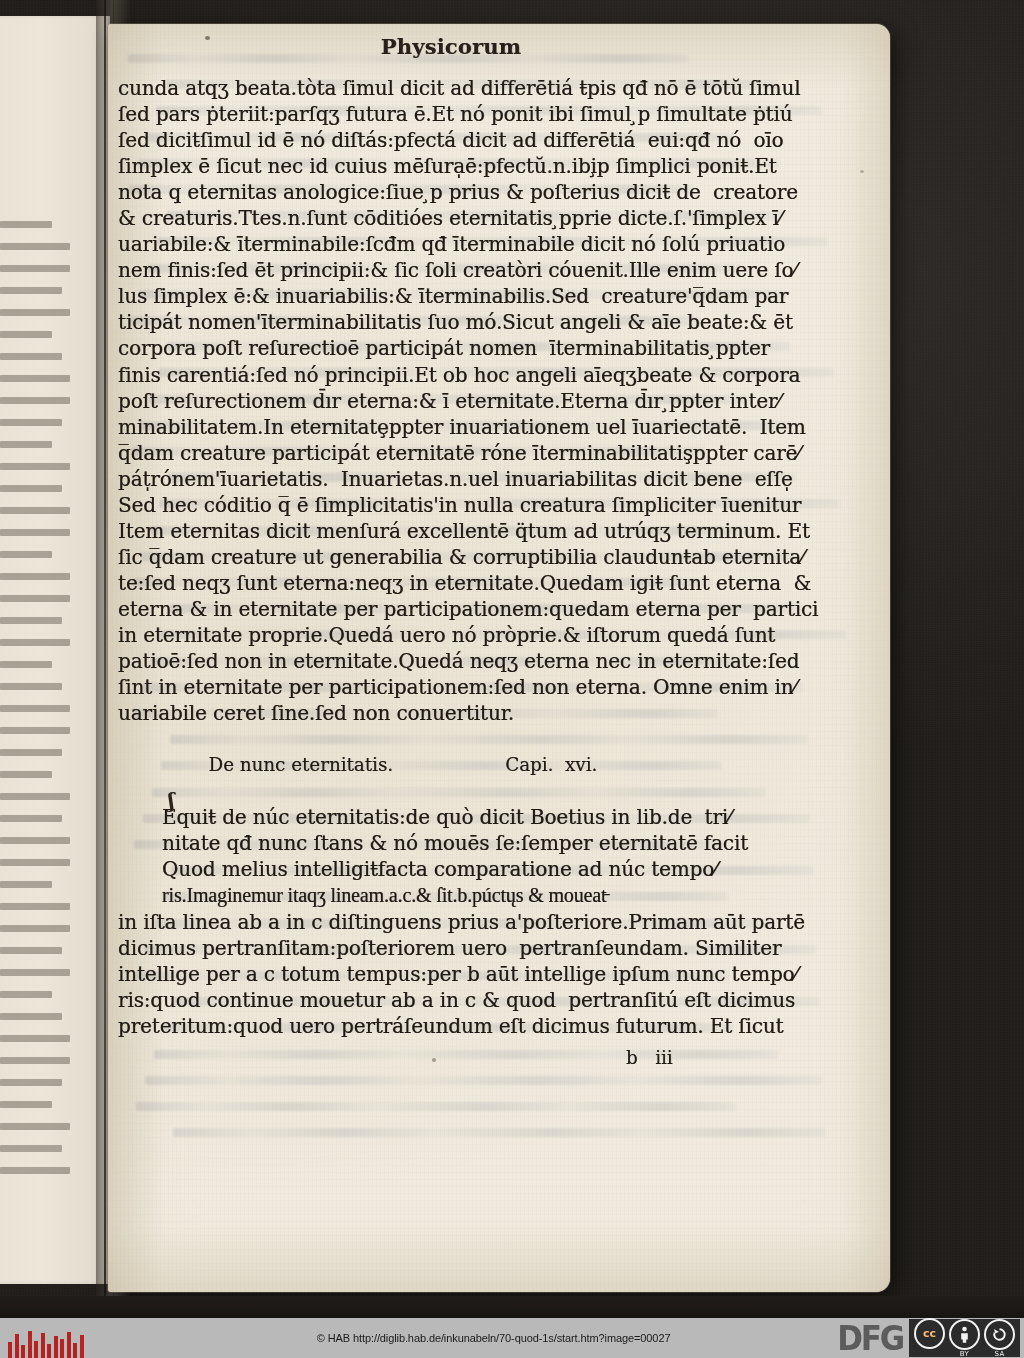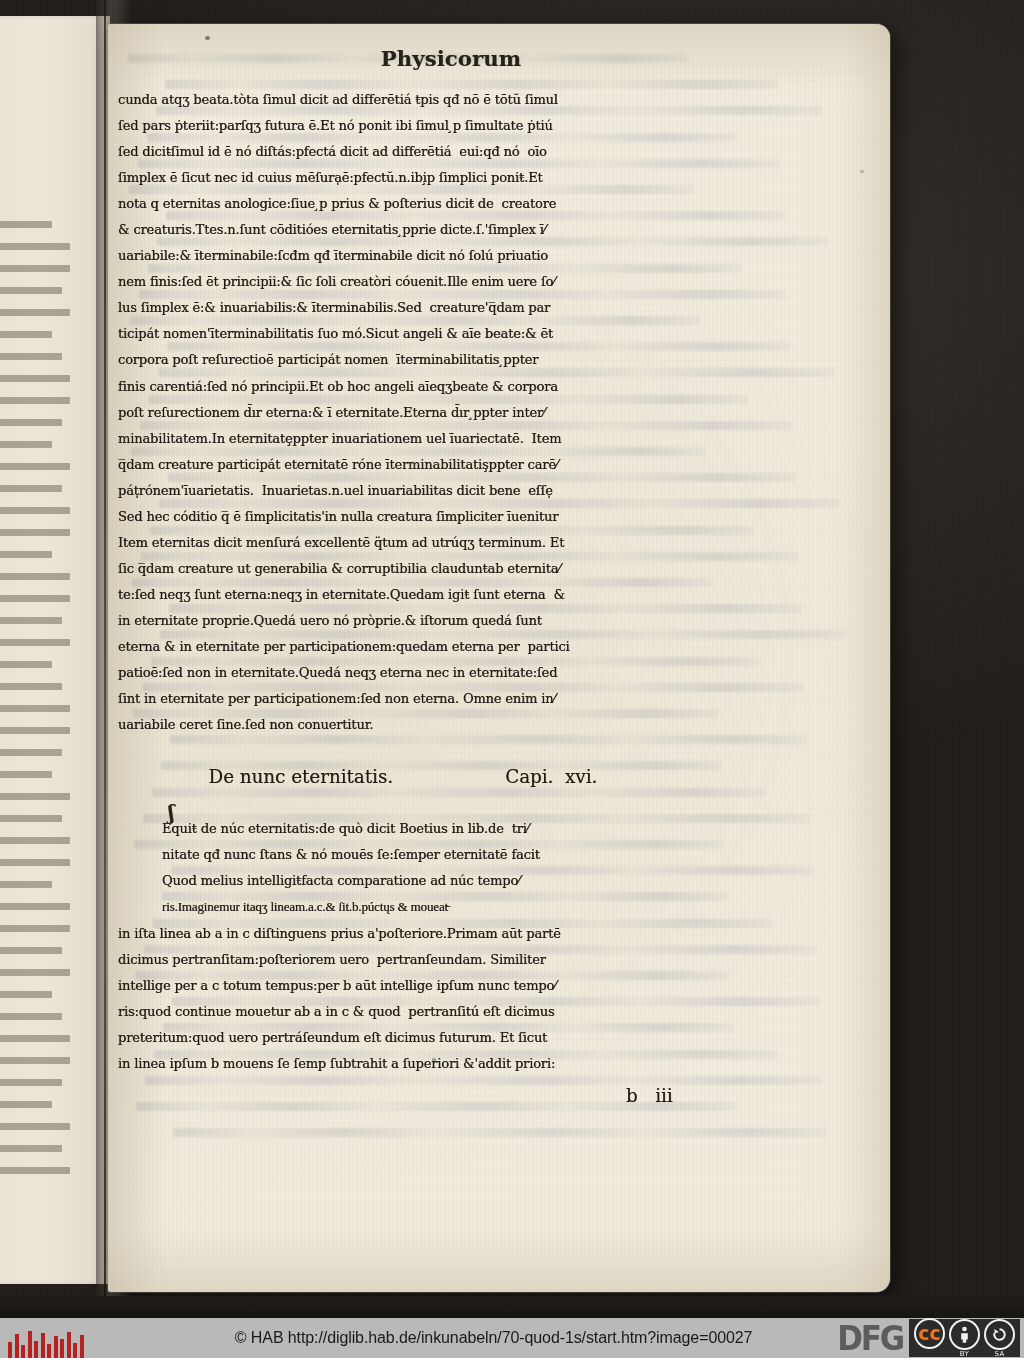--- a/index.html
+++ b/index.html
@@ -124,41 +124,41 @@
        rgba(86,96,120,.75) 58%, rgba(86,96,120,.25) 72%,
        rgba(86,96,120,.8) 88%, rgba(86,96,120,.3) 100%);
     filter: blur(1.1px);
     border-radius: 2px;
   }
 
   
   .text-block {
     position: absolute;
     left: 118px;
-    top: 46px;
+    top: 34px;
     width: 672px;
   }
   .running-head {
     text-align: center;
     font-family: "DejaVu Serif", "Liberation Serif", serif;
     font-weight: 700;
     font-size: 21px;
     letter-spacing: .2px;
     color: #26211a;
     margin-left: -6px;
     margin-bottom: 16px;
     text-shadow: .4px .3px .6px rgba(40,32,22,.45);
   }
   .para {
     margin: 0;
   }
   .line {
     display: block;
     font-family: "DejaVu Serif", "Liberation Serif", serif;
-    font-size: 13px;
+    font-size: 20px;
     line-height: 26.05px;
     color: #1f1a14;
     white-space: pre;
     letter-spacing: -.15px;
     text-shadow:
       .35px .25px .55px rgba(35,28,18,.55),
       -.25px -.15px .4px rgba(60,50,34,.20);
   }
 
   
@@ -220,21 +220,21 @@
   .footer-ruler .tick {
     position: absolute;
     bottom: 0;
     width: 4px;
     background: #b42222;
   }
   .footer-credit {
     flex: 1 1 auto;
     text-align: center;
     font-family: "Liberation Sans", sans-serif;
-    font-size: 16px;
+    font-size: 11px;
     color: #1a1a1a;
     white-space: nowrap;
     letter-spacing: -.1px;
     padding-right: 8px;
   }
   .footer-logos {
     flex: 0 0 auto;
     display: flex;
     align-items: center;
     gap: 0px;
@@ -257,27 +257,27 @@
     height: 38px;
     display: flex;
     align-items: center;
     gap: 4px;
     padding: 0 5px;
   }
   .cc-circle {
     width: 27px; height: 27px;
     border-radius: 50%;
     border: 2.5px solid #f2f2f2;
-    color: #f97316;
+    color: #fdba74;
     display: flex;
     align-items: center;
     justify-content: center;
     font-family: "DejaVu Sans", sans-serif;
     font-weight: 700;
-    font-size: 19px;
+    font-size: 11px;
     line-height: 1;
   }
   .cc-item {
     display: flex;
     flex-direction: column;
     align-items: center;
     justify-content: center;
   }
   .cc-caption {
     font-family: "DejaVu Sans", sans-serif;
@@ -424,22 +424,22 @@
         <span class="line">corpora poſt reſurectioē participát nomen  īterminabilitatis ̧ppter</span>
         <span class="line">finis carentiá:ſed nó principii.Et ob hoc angeli aīeqʒbeate &amp; corpora</span>
         <span class="line">poſt reſurectionem d̄ır eterna:&amp; ī eternitate.Eterna d̄ır ̧ppter inter⁄</span>
         <span class="line">minabilitatem.In eternitatȩppter inuariationem uel īuariectatē.  Item</span>
         <span class="line">q̅dam creature participát eternitatē róne īterminabilitatişppter carē⁄</span>
         <span class="line">pát̩rónem'īuarietatis.  Inuarietas.n.uel inuariabilitas dicit bene  eſſe̩</span>
         <span class="line">Sed hec códitio q̅ ē ſimplicitatis'in nulla creatura ſimpliciter īuenitur</span>
         <span class="line">Item eternitas dicit menſurá excellentē q̈tum ad utrúqʒ terminum. Et</span>
         <span class="line">ſic q̅dam creature ut generabilia &amp; corruptibilia claudunŧab eternita⁄</span>
         <span class="line">te:ſed neqʒ ſunt eterna:neqʒ in eternitate.Quedam igiŧ ſunt eterna  &amp;</span>
+        <span class="line">eterna &amp; in eternitate per participationem:quedam eterna per  partici</span>
         <span class="line">in eternitate proprie.Quedá uero nó pròprie.&amp; iſtorum quedá ſunt</span>
-        <span class="line">eterna &amp; in eternitate per participationem:quedam eterna per  partici</span>
         <span class="line">patioē:ſed non in eternitate.Quedá neqʒ eterna nec in eternitate:ſed</span>
         <span class="line">ſint in eternitate per participationem:ſed non eterna. Omne enim in⁄</span>
         <span class="line">uariabile ceret ſine.ſed non conuertitur.</span>
       </div>
 
     <div style="position:relative;">
 
       <div class="guide-mark">ʃ</div>
 
       <div class="chapter-line gap-above" style="padding-left:44px;">
@@ -451,21 +451,20 @@
           <span class="line" style="padding-left: 44px;">nitate qđ nunc ſtans &amp; nó mouēs ſe:ſemper eternitatē facit</span>
           <span class="line" style="padding-left: 44px;">Quod melius intelligiŧfacta comparatione ad núc tempo⁄</span>
           <span class="line" style="padding-left: 44px; font-family: Liberation Serif, serif;">ris.Imaginemur itaqʒ lineam.a.c.&amp; ſit.b.púctųs &amp; moueat̵</span>
         </div>
       <div id="chapter-lines-full">
           <span class="line">in iſta linea ab a in c diſtinguens prius a'poſteriore.Primam aūt partē</span>
           <span class="line">dicimus pertranſitam:poſteriorem uero  pertranſeundam. Similiter</span>
           <span class="line">intellige per a c totum tempus:per b aūt intellige ipſum nunc tempo⁄</span>
           <span class="line">ris:quod continue mouetur ab a in c &amp; quod  pertranſitú eſt dicimus</span>
           <span class="line">preteritum:quod uero pertráſeundum eſt dicimus futurum. Et ſicut</span>
-          <span class="line">in linea ipſum b mouens ſe ſemp ſubtrahit a ſuperiori &amp;'addit priori:</span>
         </div>
     </div>
 
     <div class="signature">b   iii</div>
   </div>
 
   <div class="table-band"></div>
 
   <div class="footer-bar">
 

